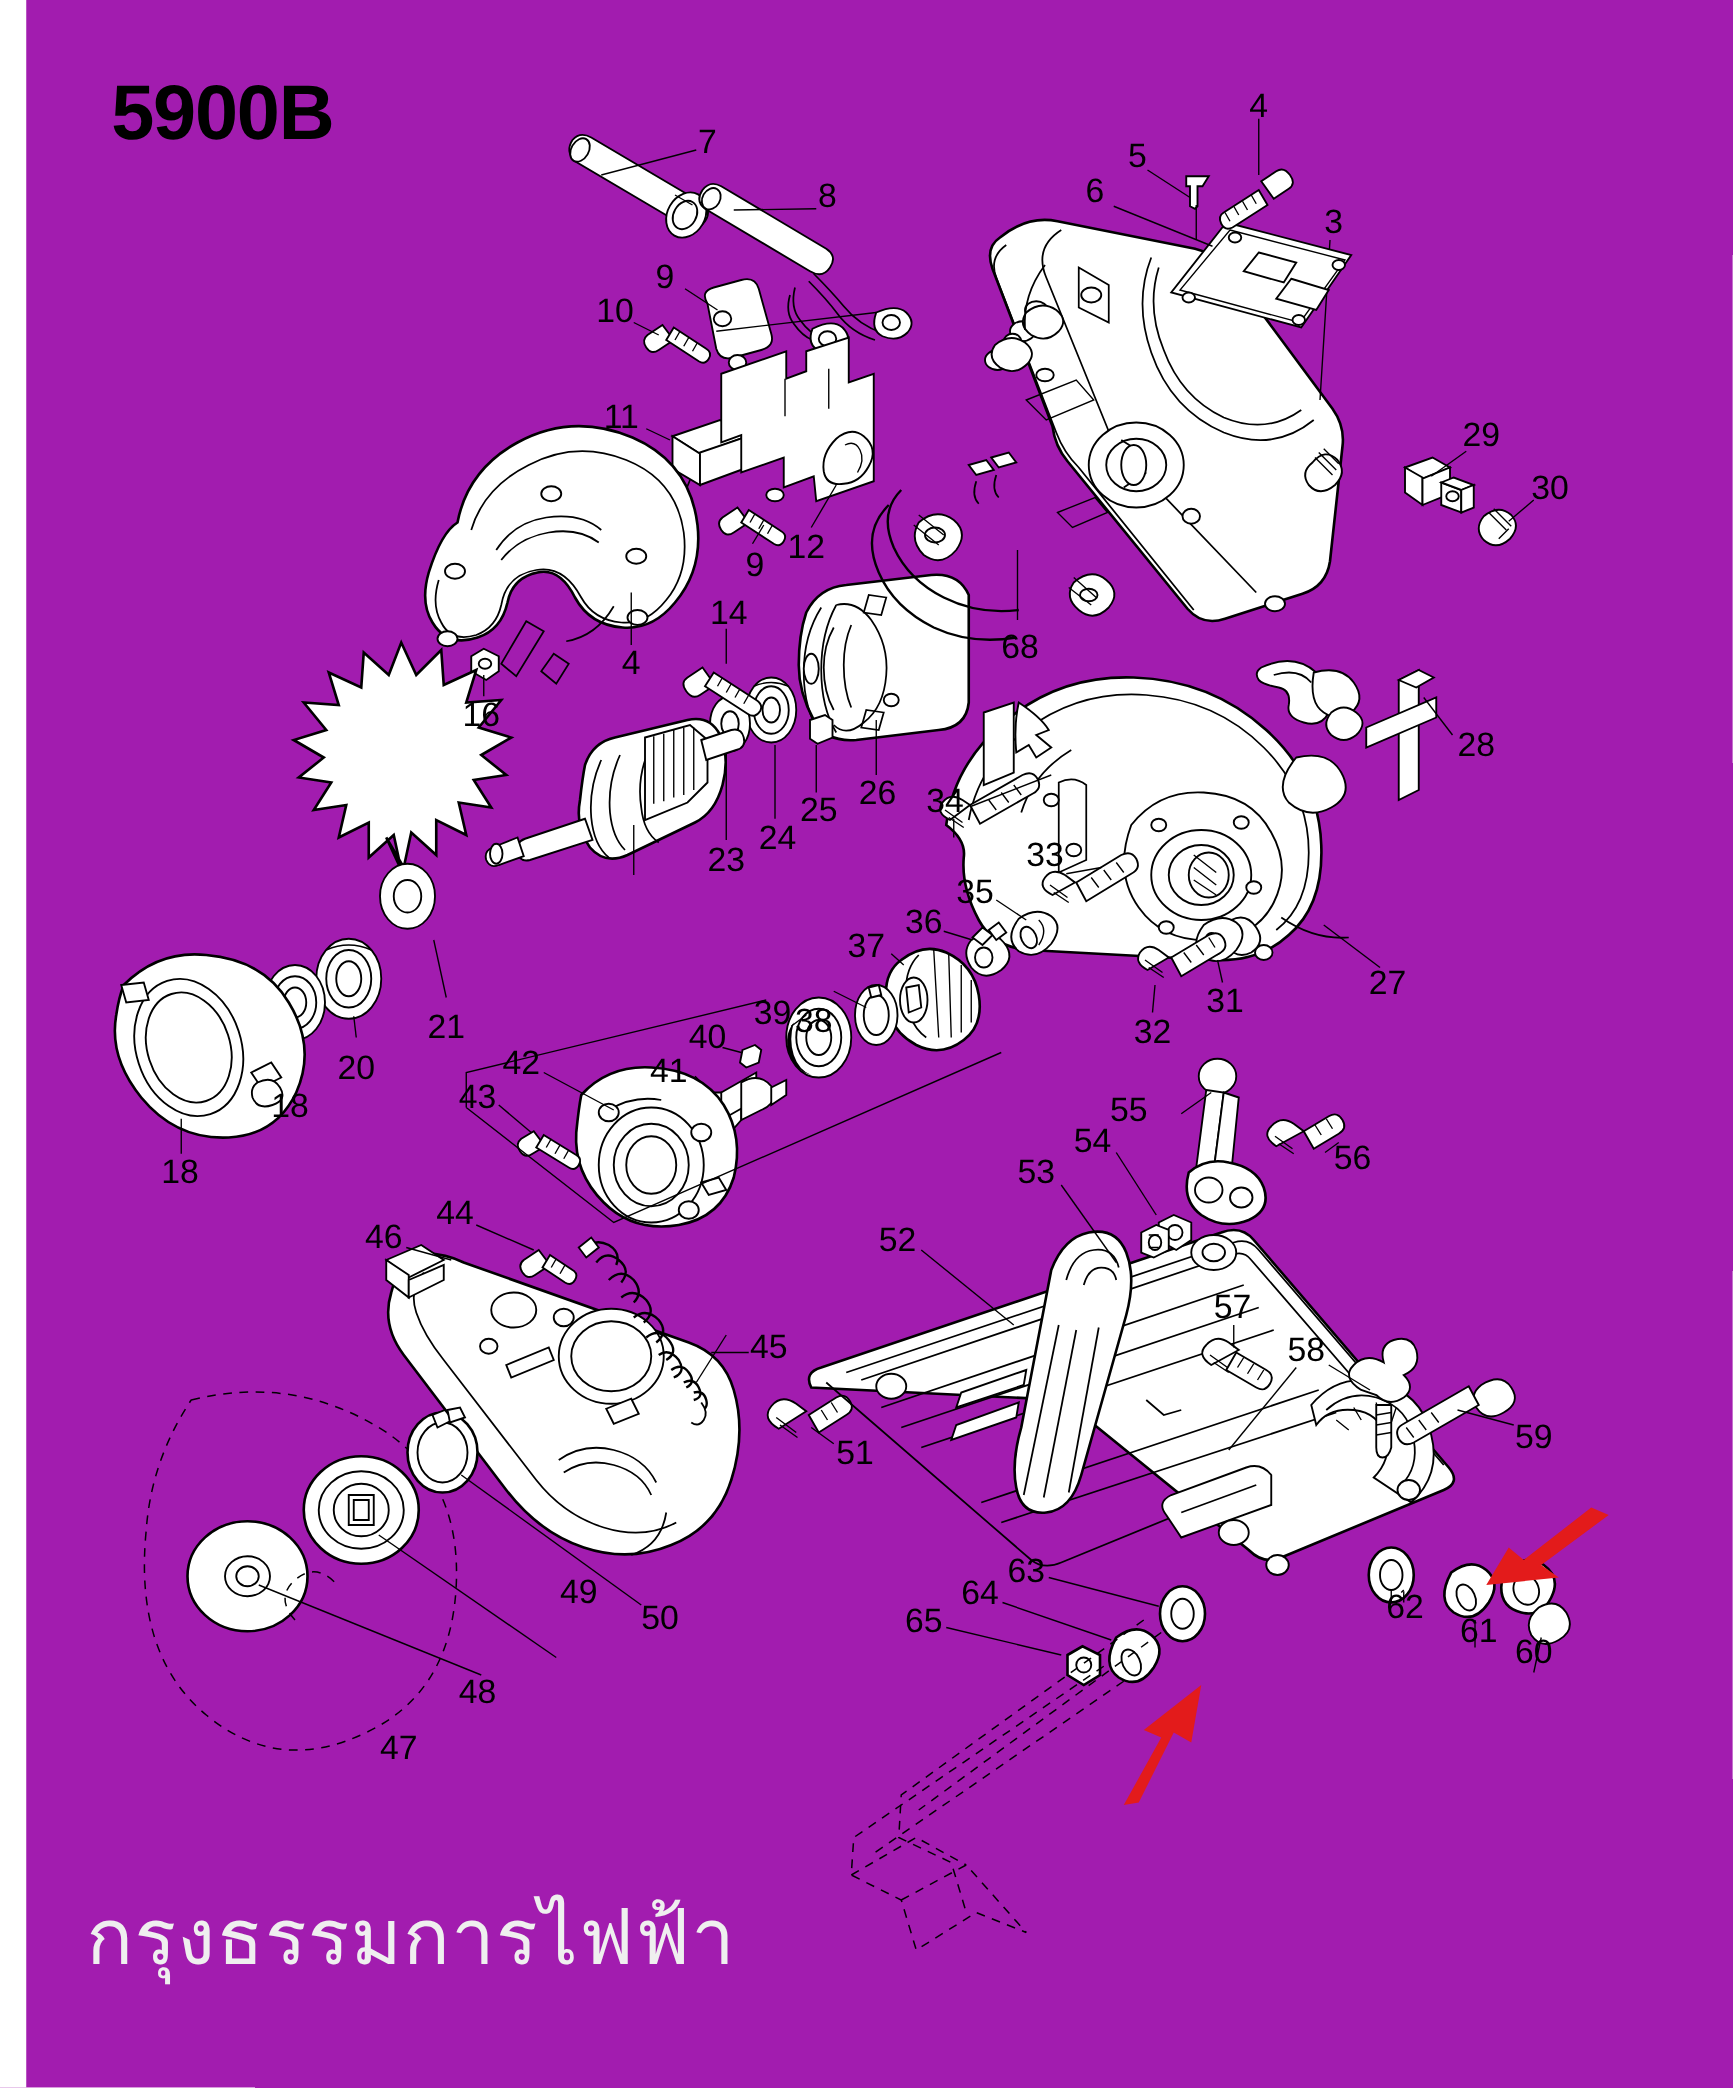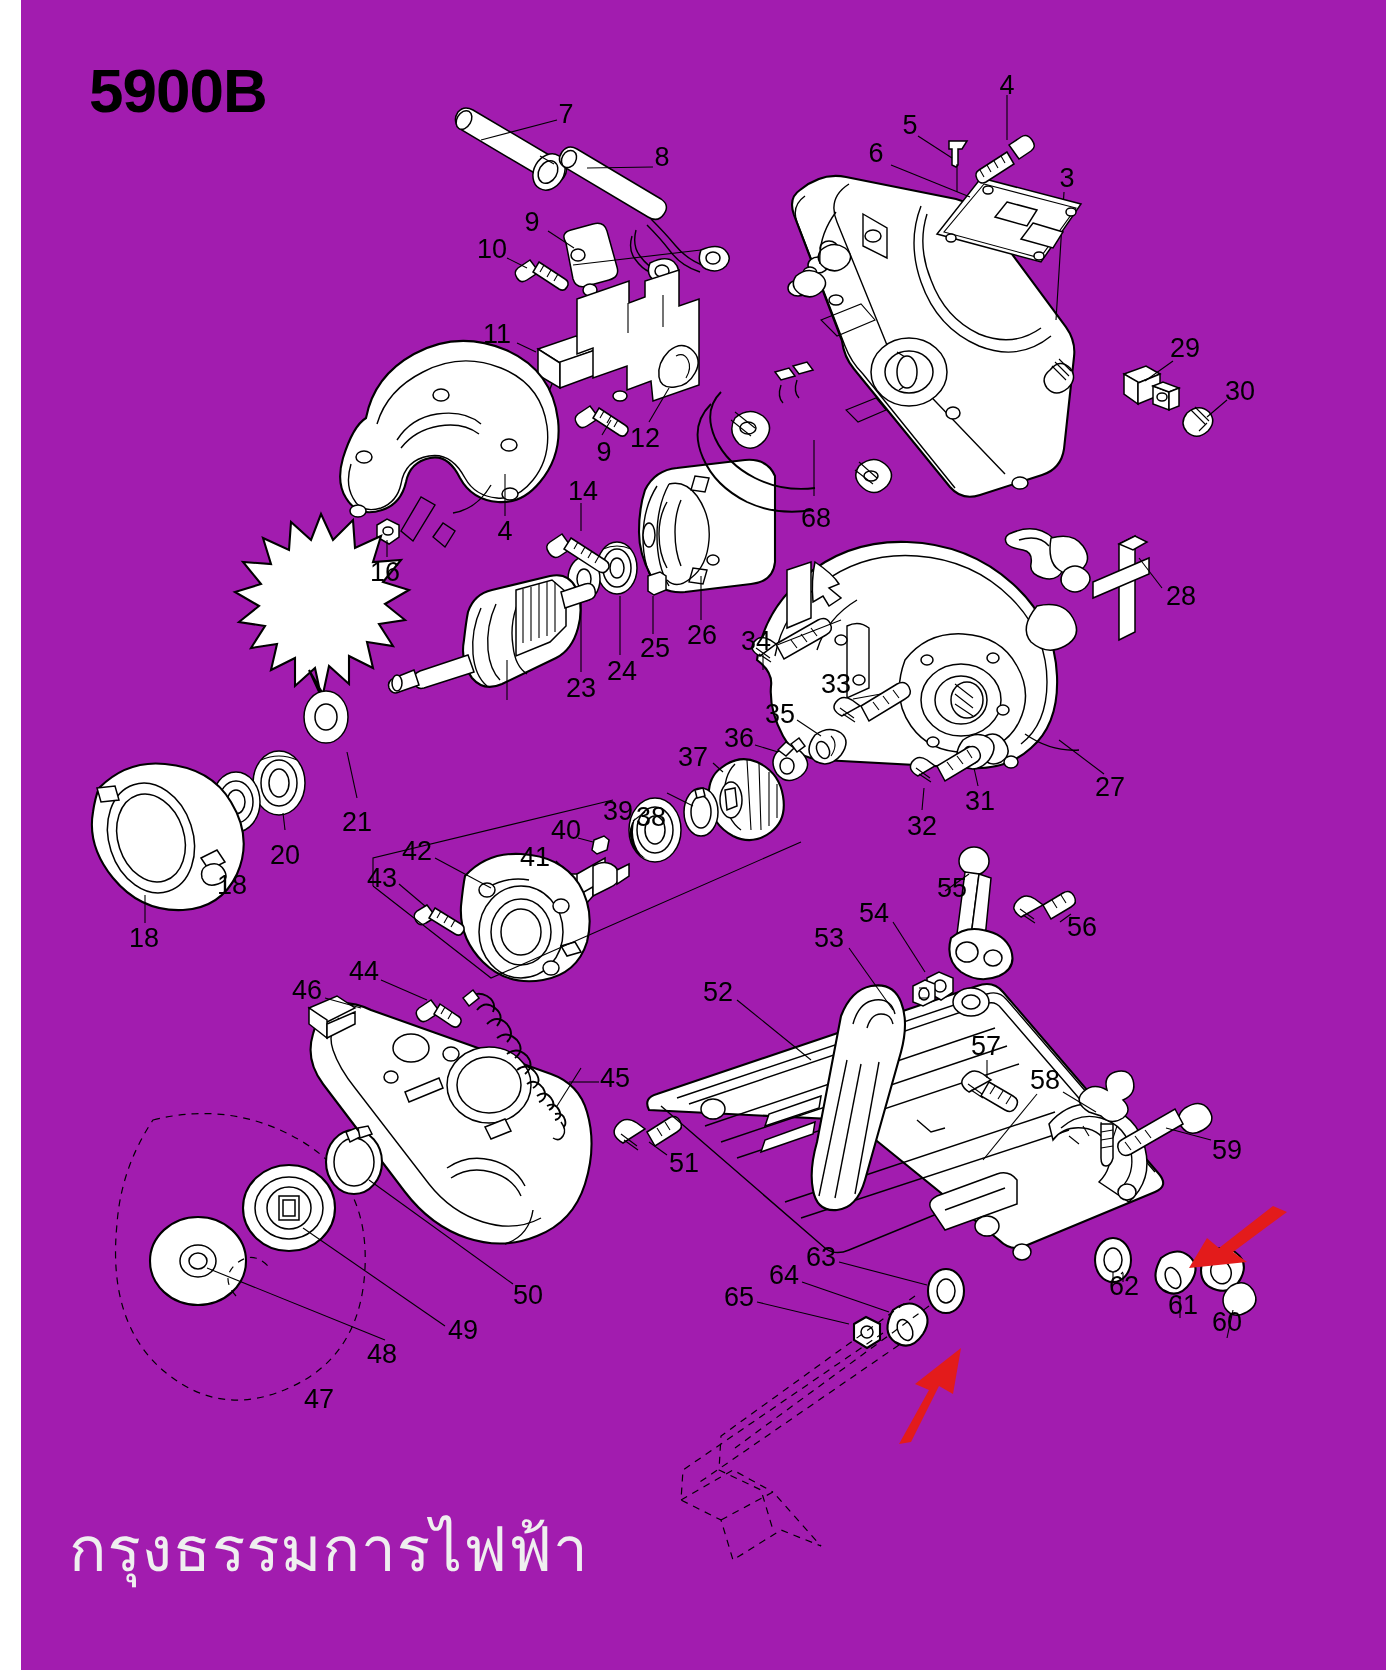--- a/index.html
+++ b/index.html
@@ -724,39 +724,39 @@
   <div class="callout" style="left:901px;top:826px">32</div>
   <div class="callout" style="left:630px;top:817px">38</div>
   <div class="callout" style="left:336px;top:822px">21</div>
   <div class="callout" style="left:597px;top:811px">39</div>
   <div class="callout" style="left:545px;top:830px">40</div>
   <div class="callout" style="left:264px;top:855px">20</div>
   <div class="callout" style="left:396px;top:851px">42</div>
   <div class="callout" style="left:514px;top:857px">41</div>
   <div class="callout" style="left:211px;top:885px">18</div>
   <div class="callout" style="left:361px;top:878px">43</div>
-  <div class="callout" style="left:931px;top:888px">55</div>
+  <div class="callout" style="left:882px;top:888px">55</div>
   <div class="callout" style="left:853px;top:913px">54</div>
   <div class="callout" style="left:1061px;top:927px">56</div>
   <div class="callout" style="left:123px;top:938px">18</div>
   <div class="callout" style="left:808px;top:938px">53</div>
   <div class="callout" style="left:697px;top:992px">52</div>
   <div class="callout" style="left:343px;top:971px">44</div>
   <div class="callout" style="left:286px;top:990px">46</div>
   <div class="callout" style="left:965px;top:1046px">57</div>
   <div class="callout" style="left:1024px;top:1080px">58</div>
   <div class="callout" style="left:594px;top:1078px">45</div>
   <div class="callout" style="left:1206px;top:1150px">59</div>
   <div class="callout" style="left:663px;top:1163px">51</div>
   <div class="callout" style="left:800px;top:1257px">63</div>
   <div class="callout" style="left:1103px;top:1286px">62</div>
   <div class="callout" style="left:763px;top:1275px">64</div>
   <div class="callout" style="left:1162px;top:1305px">61</div>
   <div class="callout" style="left:718px;top:1297px">65</div>
   <div class="callout" style="left:507px;top:1295px">50</div>
   <div class="callout" style="left:1206px;top:1322px">60</div>
-  <div class="callout" style="left:442px;top:1330px">49</div>
+  <div class="callout" style="left:442px;top:1274px">49</div>
   <div class="callout" style="left:361px;top:1354px">48</div>
   <div class="callout" style="left:298px;top:1399px">47</div>
 
   <div id="watermark">กรุงธรรมการไฟฟ้า</div>
 
 </div>
 
 </body></html>

